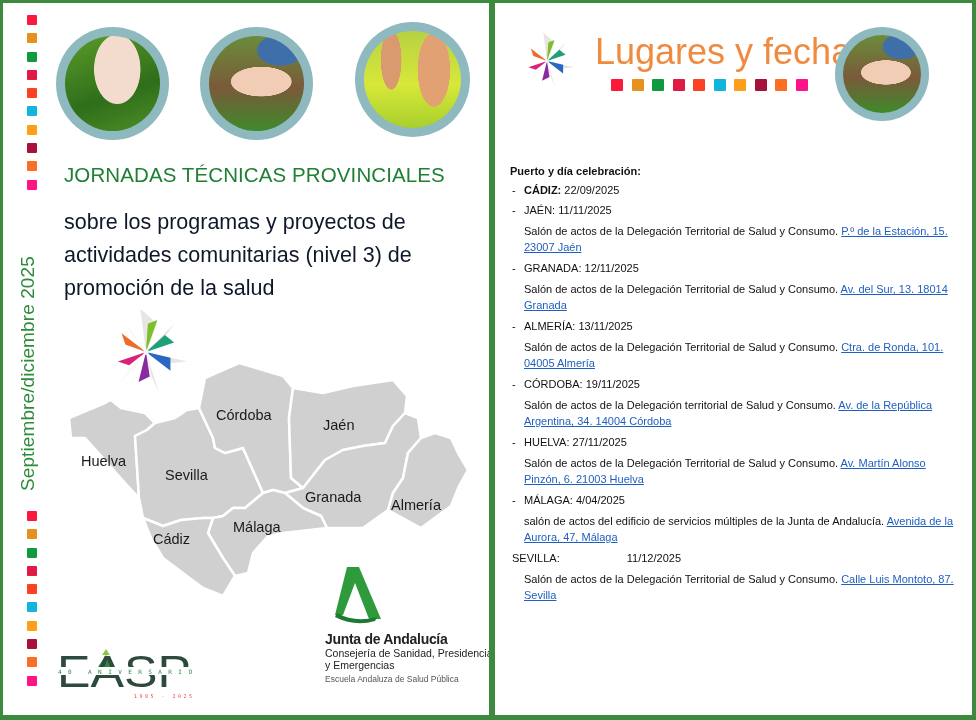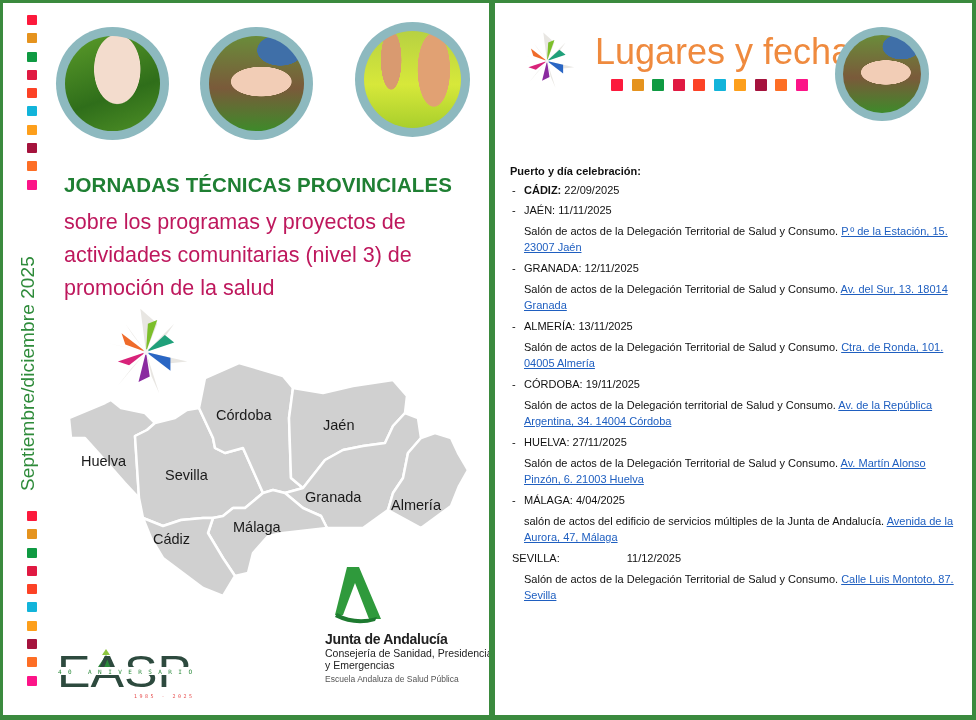--- a/index.html
+++ b/index.html
@@ -19,24 +19,24 @@
   
   .photo { position: absolute; border-radius: 50%; background: #8db9bf; }
   .photo-inner { position: absolute; left: 9px; top: 9px; right: 9px; bottom: 9px; border-radius: 50%; overflow: hidden; }
   .ph1 .photo-inner { background: radial-gradient(ellipse 40% 60% at 55% 35%, #f3dccd 0 60%, transparent 62%), linear-gradient(160deg,#5b9b2a,#2f6e1a 60%,#4e8f26); }
   .ph2 .photo-inner { background: radial-gradient(ellipse 45% 22% at 55% 48%, #f2cdb6 0 70%, transparent 72%), radial-gradient(ellipse 30% 20% at 75% 15%, #3f6fa8 0 80%, transparent 82%), linear-gradient(180deg,#6a8c3a,#7a5a3a 55%,#3e8a2a); }
   .ph3 .photo-inner { background: radial-gradient(ellipse 22% 50% at 72% 40%, #e1a173 0 75%, transparent 77%), radial-gradient(ellipse 14% 40% at 28% 30%, #d99a70 0 75%, transparent 77%), linear-gradient(180deg,#b7d142,#d7e83a 55%,#a9cf2c); }
 
   .vertical-text { position: absolute; left: 14px; top: 488px; transform-origin: left top; transform: rotate(-90deg);
     color: #2e8b3a; font-family: "Liberation Sans", sans-serif; font-size: 19px; white-space: nowrap; letter-spacing: 0.1px; }
 
-  .main-title { position: absolute; left: 61px; top: 170px; font-family: "Liberation Sans", sans-serif; font-weight: bold;
+  .main-title { position: absolute; left: 61px; top: 160px; font-family: "Liberation Sans", sans-serif; font-weight: normal;
     font-size: 20.5px; color: #1f7f33; letter-spacing: 0.1px; white-space: nowrap; }
   .subtitle { position: absolute; left: 61px; top: 203px; width: 400px; font-family: "Liberation Sans", sans-serif;
-    font-size: 21.5px; line-height: 33px; color: #be185d; }
+    font-size: 21.5px; line-height: 33px; color: #0f172a; }
 
   .pinwheel { position: absolute; }
   .map { position: absolute; left: 60px; top: 355px; }
   .map-label { font-family: "Liberation Sans", sans-serif; font-size: 14.5px; fill: #1a1a1a; }
 
   .easp { position: absolute; left: 55px; top: 640px; width: 140px; height: 60px; }
   .junta { position: absolute; left: 322px; top: 564px; width: 170px; text-align: left; }
   .junta-name { font-family: "Liberation Sans", sans-serif; font-weight: bold; font-size: 14px; color: #222; letter-spacing: -0.3px; margin-top: 2px; }
   .junta-dept { font-family: "Liberation Sans", sans-serif; font-size: 10.5px; color: #222; line-height: 12px; }
   .junta-school { font-family: "Liberation Sans", sans-serif; font-size: 8.5px; color: #555; margin-top: 3px; }

